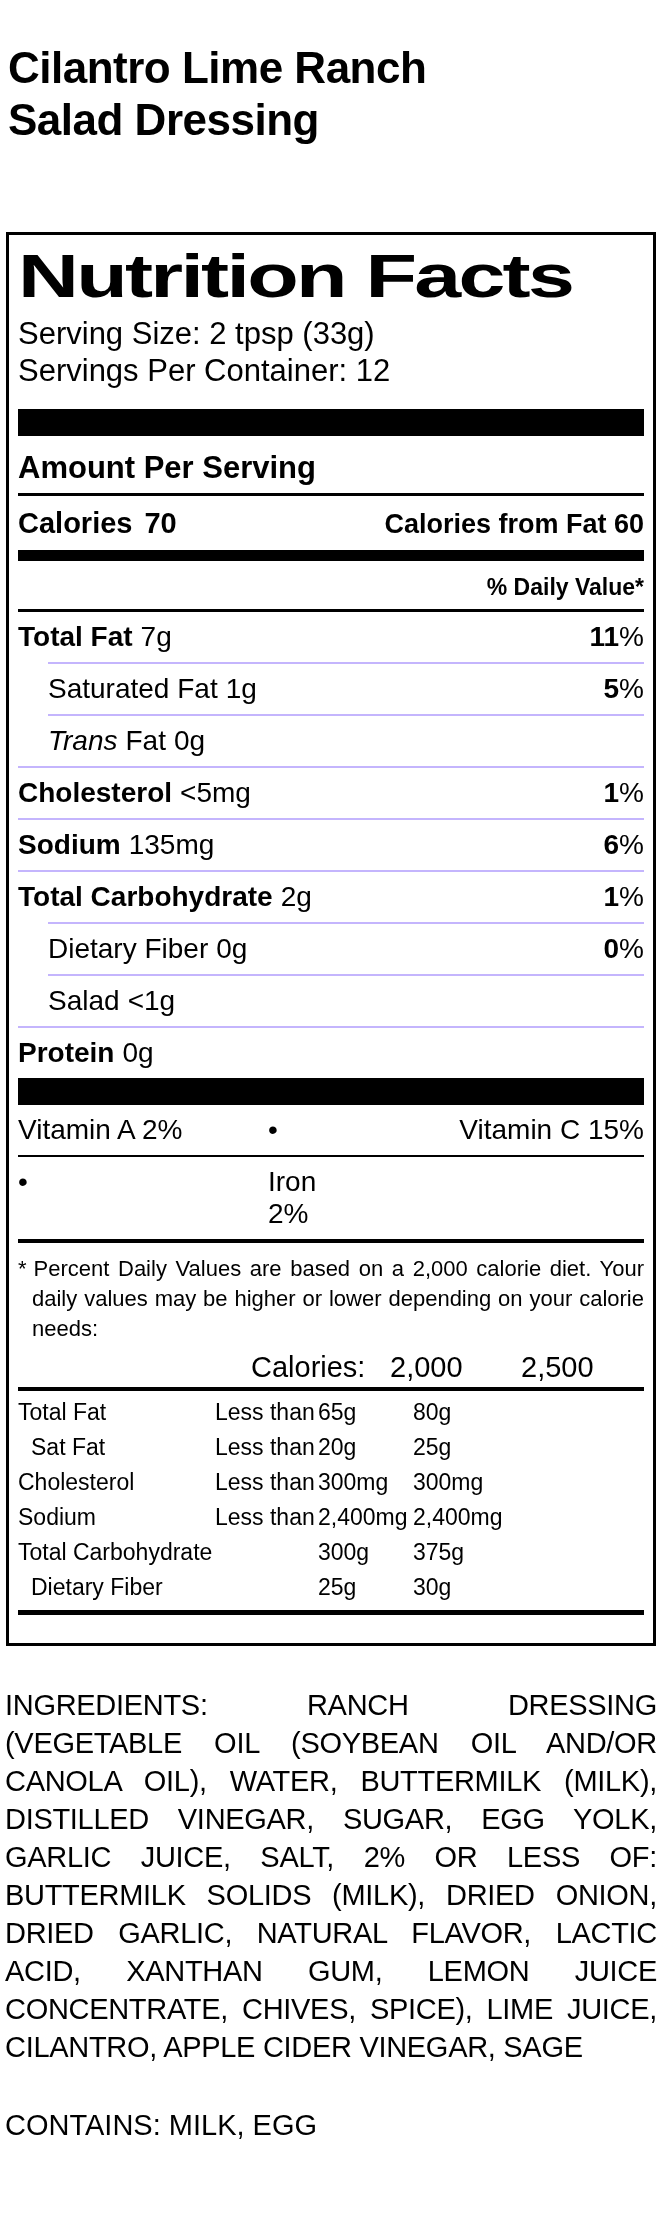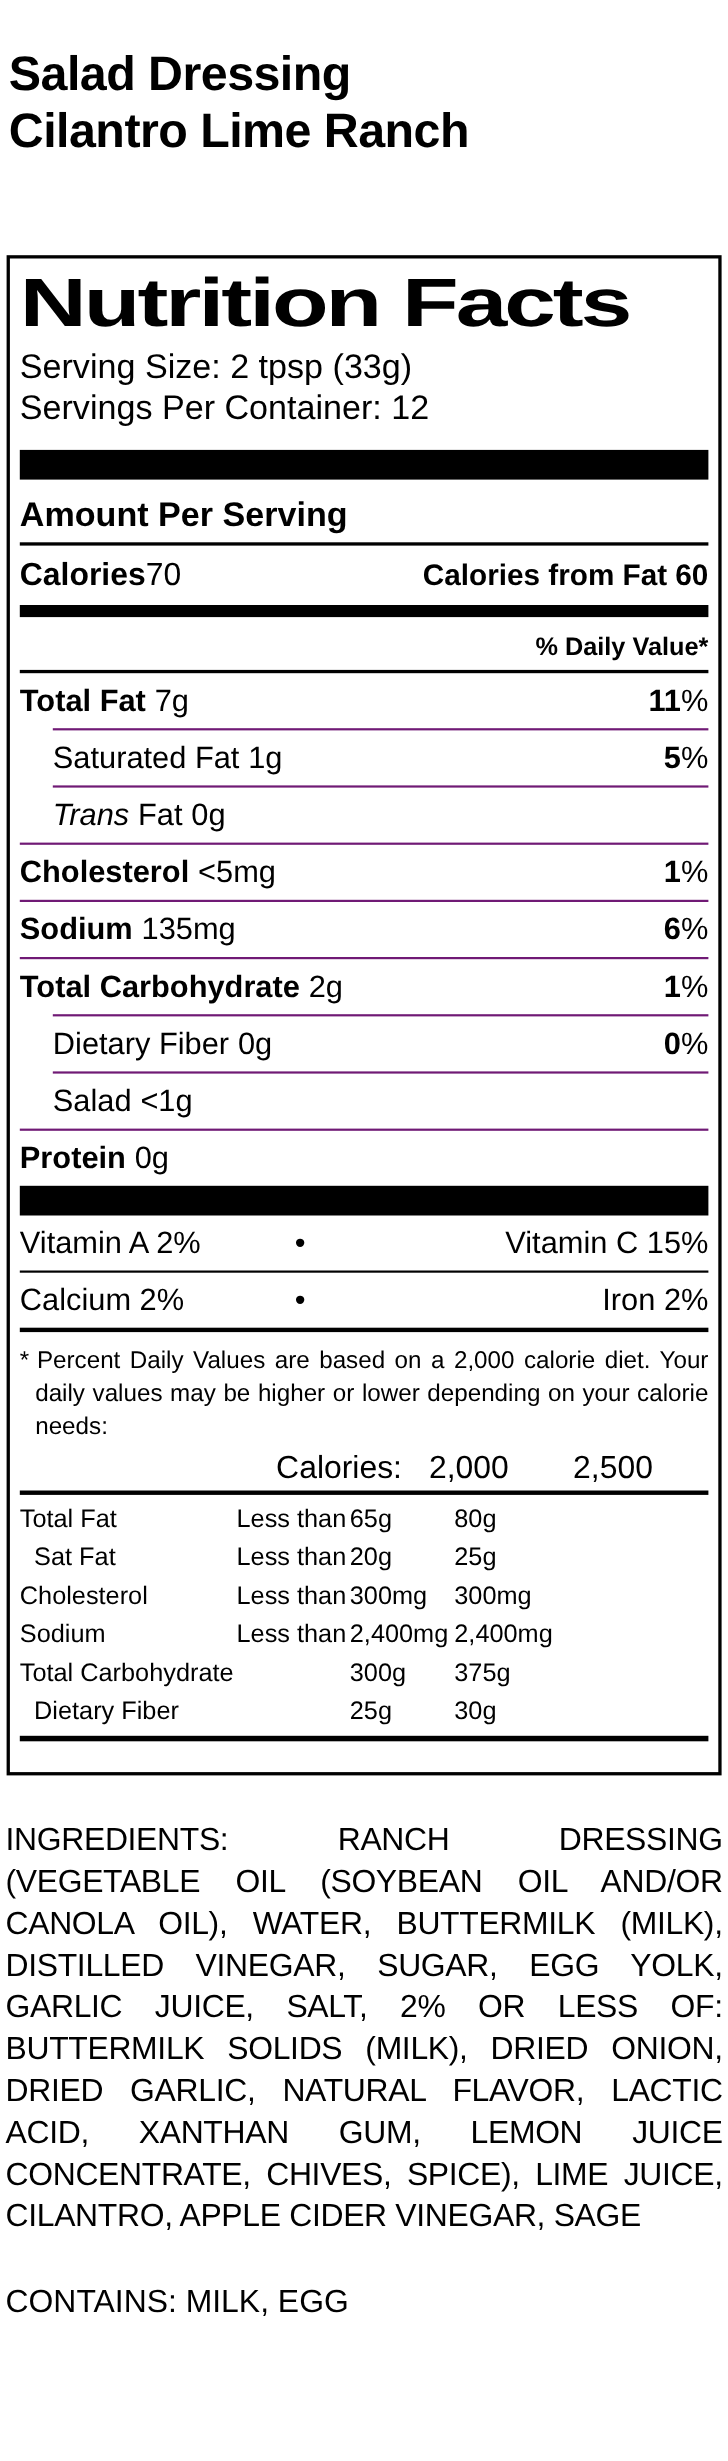--- a/index.html
+++ b/index.html
@@ -32,31 +32,31 @@
   .aps {
     font-size: 31px; font-weight: bold;
     padding: 14px 0 7px;
     border-bottom: 3px solid #000;
   }
   .cal-row {
     display: flex; justify-content: space-between; align-items: baseline;
     padding: 11px 0 10px;
   }
   .cal-left { font-size: 29px; font-weight: bold; }
-  .cal-left .val { font-weight: normal; margin-left: 0; }
+  .cal-left .val { font-weight: bold; margin-left: 12px; }
   .cal-right { font-size: 27px; font-weight: bold; }
   .dv-head {
     text-align: right; font-size: 23px; font-weight: bold;
     padding: 13px 0 8px;
     border-bottom: 3px solid #000;
   }
   .nrow {
     display: flex; justify-content: space-between; align-items: baseline;
     font-size: 28px; padding: 9px 0;
-    border-top: 2px solid #701a75;
+    border-top: 2px solid #c4b5fd;
   }
   .nrow.first { border-top: none; }
   .nrow.ind { margin-left: 30px; }
   .nl { display: flex; gap: 8px; align-items: baseline; }
   .b { font-weight: bold; }
   .i { font-style: italic; }
   .dv { white-space: nowrap; }
   .vitamins { border-bottom: 4px solid #000; }
   .vrow {
     display: grid; grid-template-columns: 250px 30px 1fr;
@@ -81,22 +81,22 @@
     margin: 40px 5px 0;
     font-size: 29px; line-height: 38px;
     text-align: justify; letter-spacing: -0.3px;
   }
   .contains { margin: 40px 5px 0; font-size: 29px; line-height: 38px; }
 </style>
 </head>
 <body>
 
 <div class="page-title">
+  <div>Cilantro Lime Ranch</div>
   <div>Salad Dressing</div>
-  <div>Cilantro Lime Ranch</div>
 </div>
 
 <div class="nf-box">
   <div class="nf-title">Nutrition Facts</div>
 
   <div class="serving-line">Serving Size: 2 tpsp (33g)</div>
   <div class="serving-line">Servings Per Container: 12</div>
 
   <div class="bar bar-lg"></div>
 
@@ -186,21 +186,20 @@
 
   <div class="bar bar-lg" style="margin-top:0;"></div>
 
   <div class="vitamins">
     <div class="vrow">
       <span>Vitamin A 2%</span>
       <span class="dot">•</span>
       <span class="right">Vitamin C 15%</span>
     </div>
     <div class="vrow">
-      <span>Calcium 2%</span>
       <span class="dot">•</span>
       <span class="right">Iron 2%</span>
     </div>
   </div>
 
   <div class="footnote">
     <span class="marker">*</span><span>Percent Daily Values are based on a 2,000 calorie diet. Your daily values may be higher or lower depending on your calorie needs:</span>
   </div>
 
   <div class="ref-grid ref-head">

